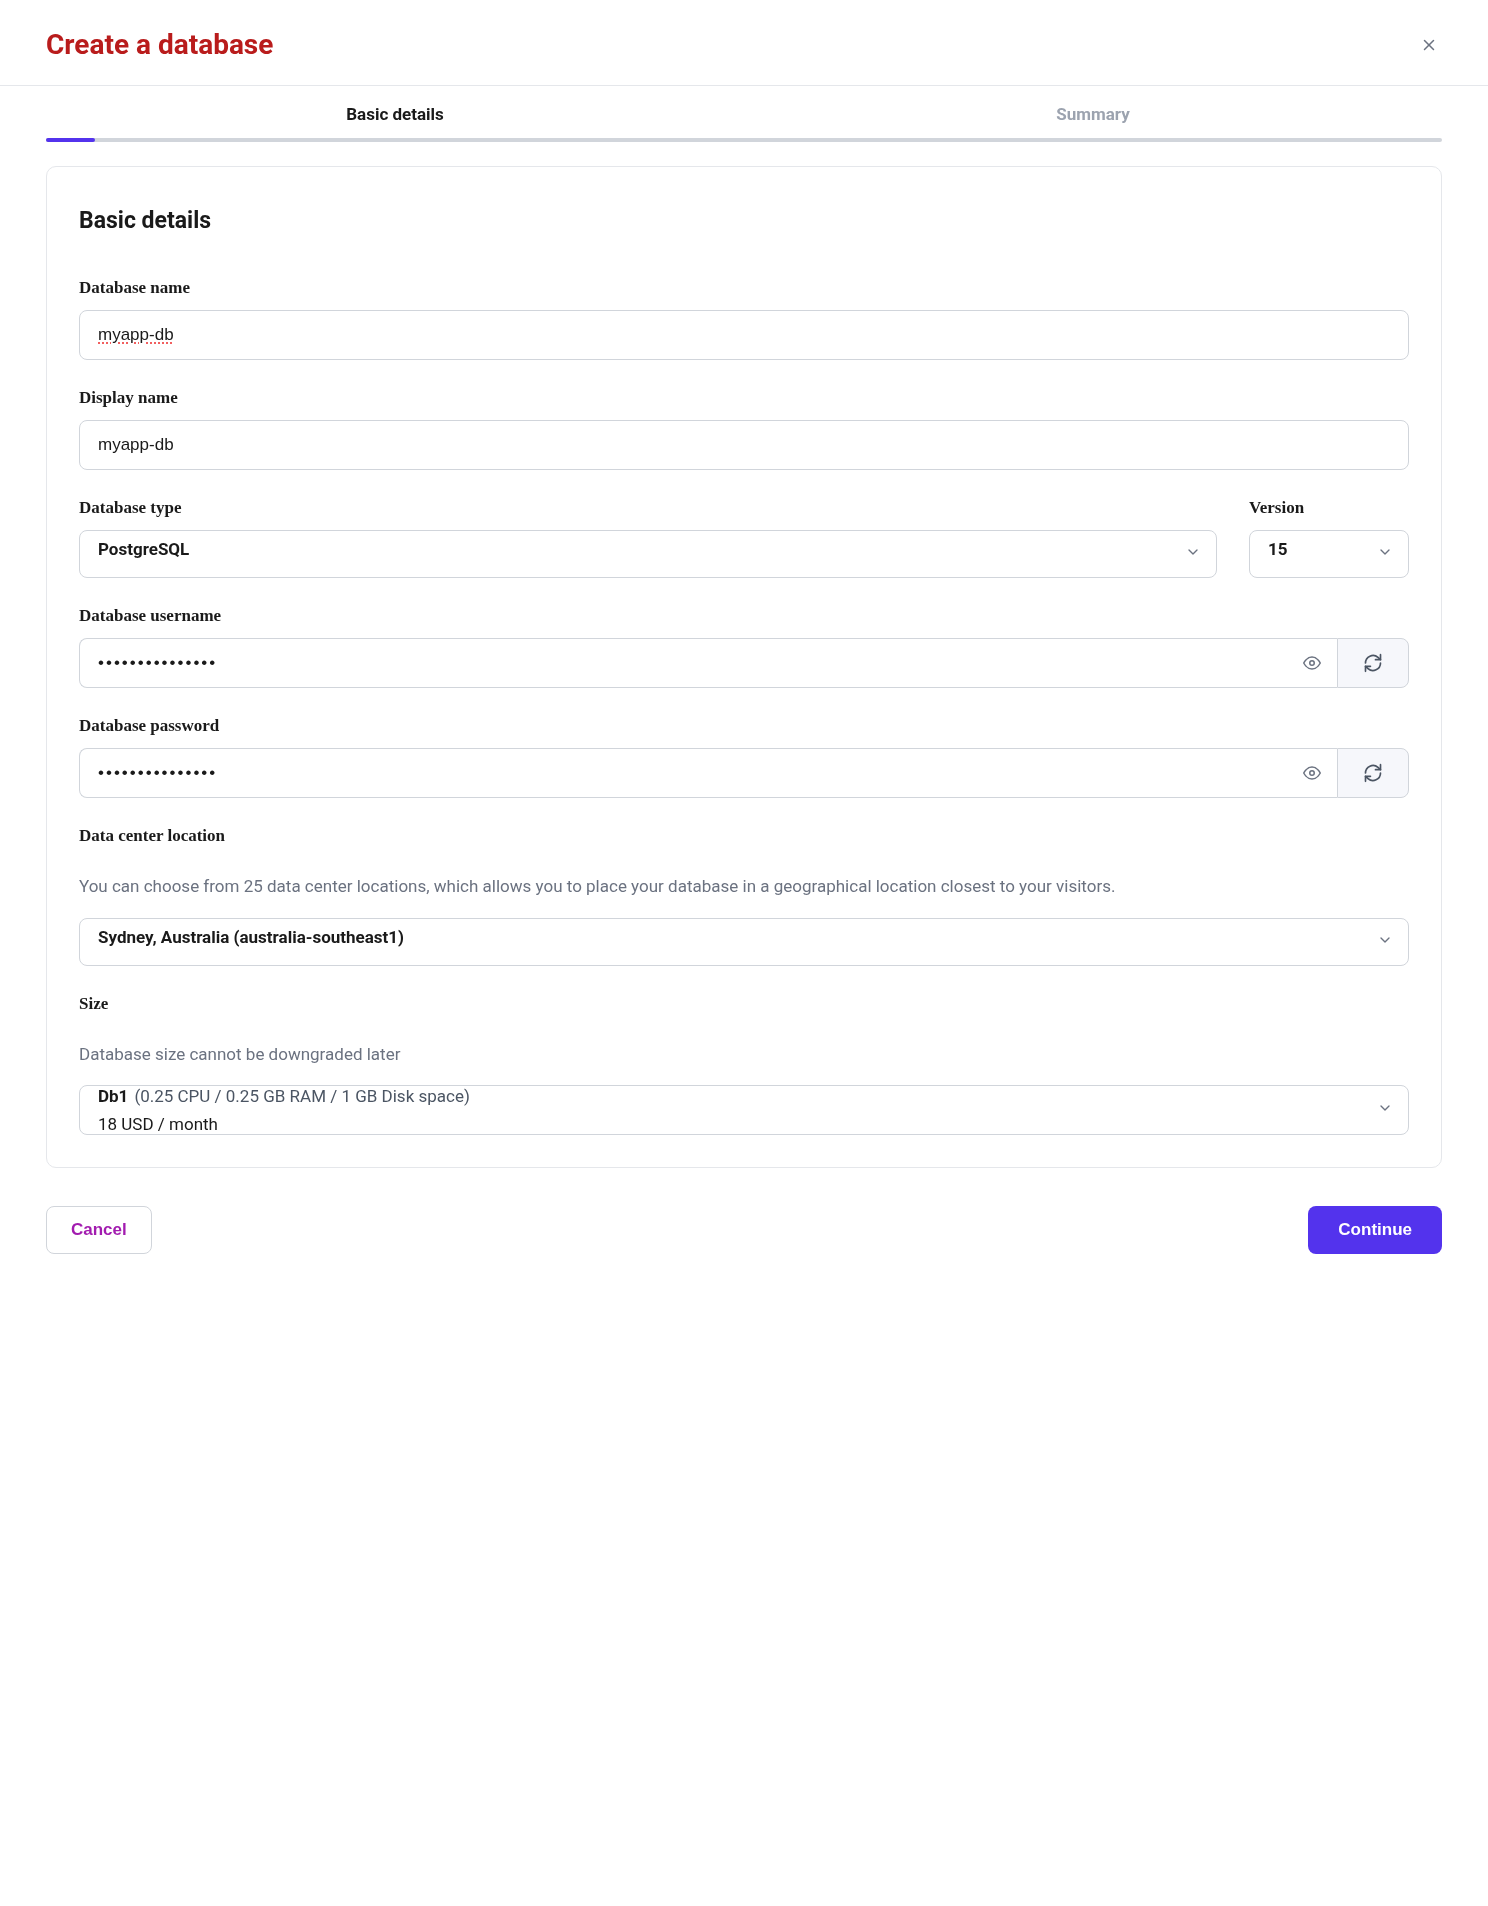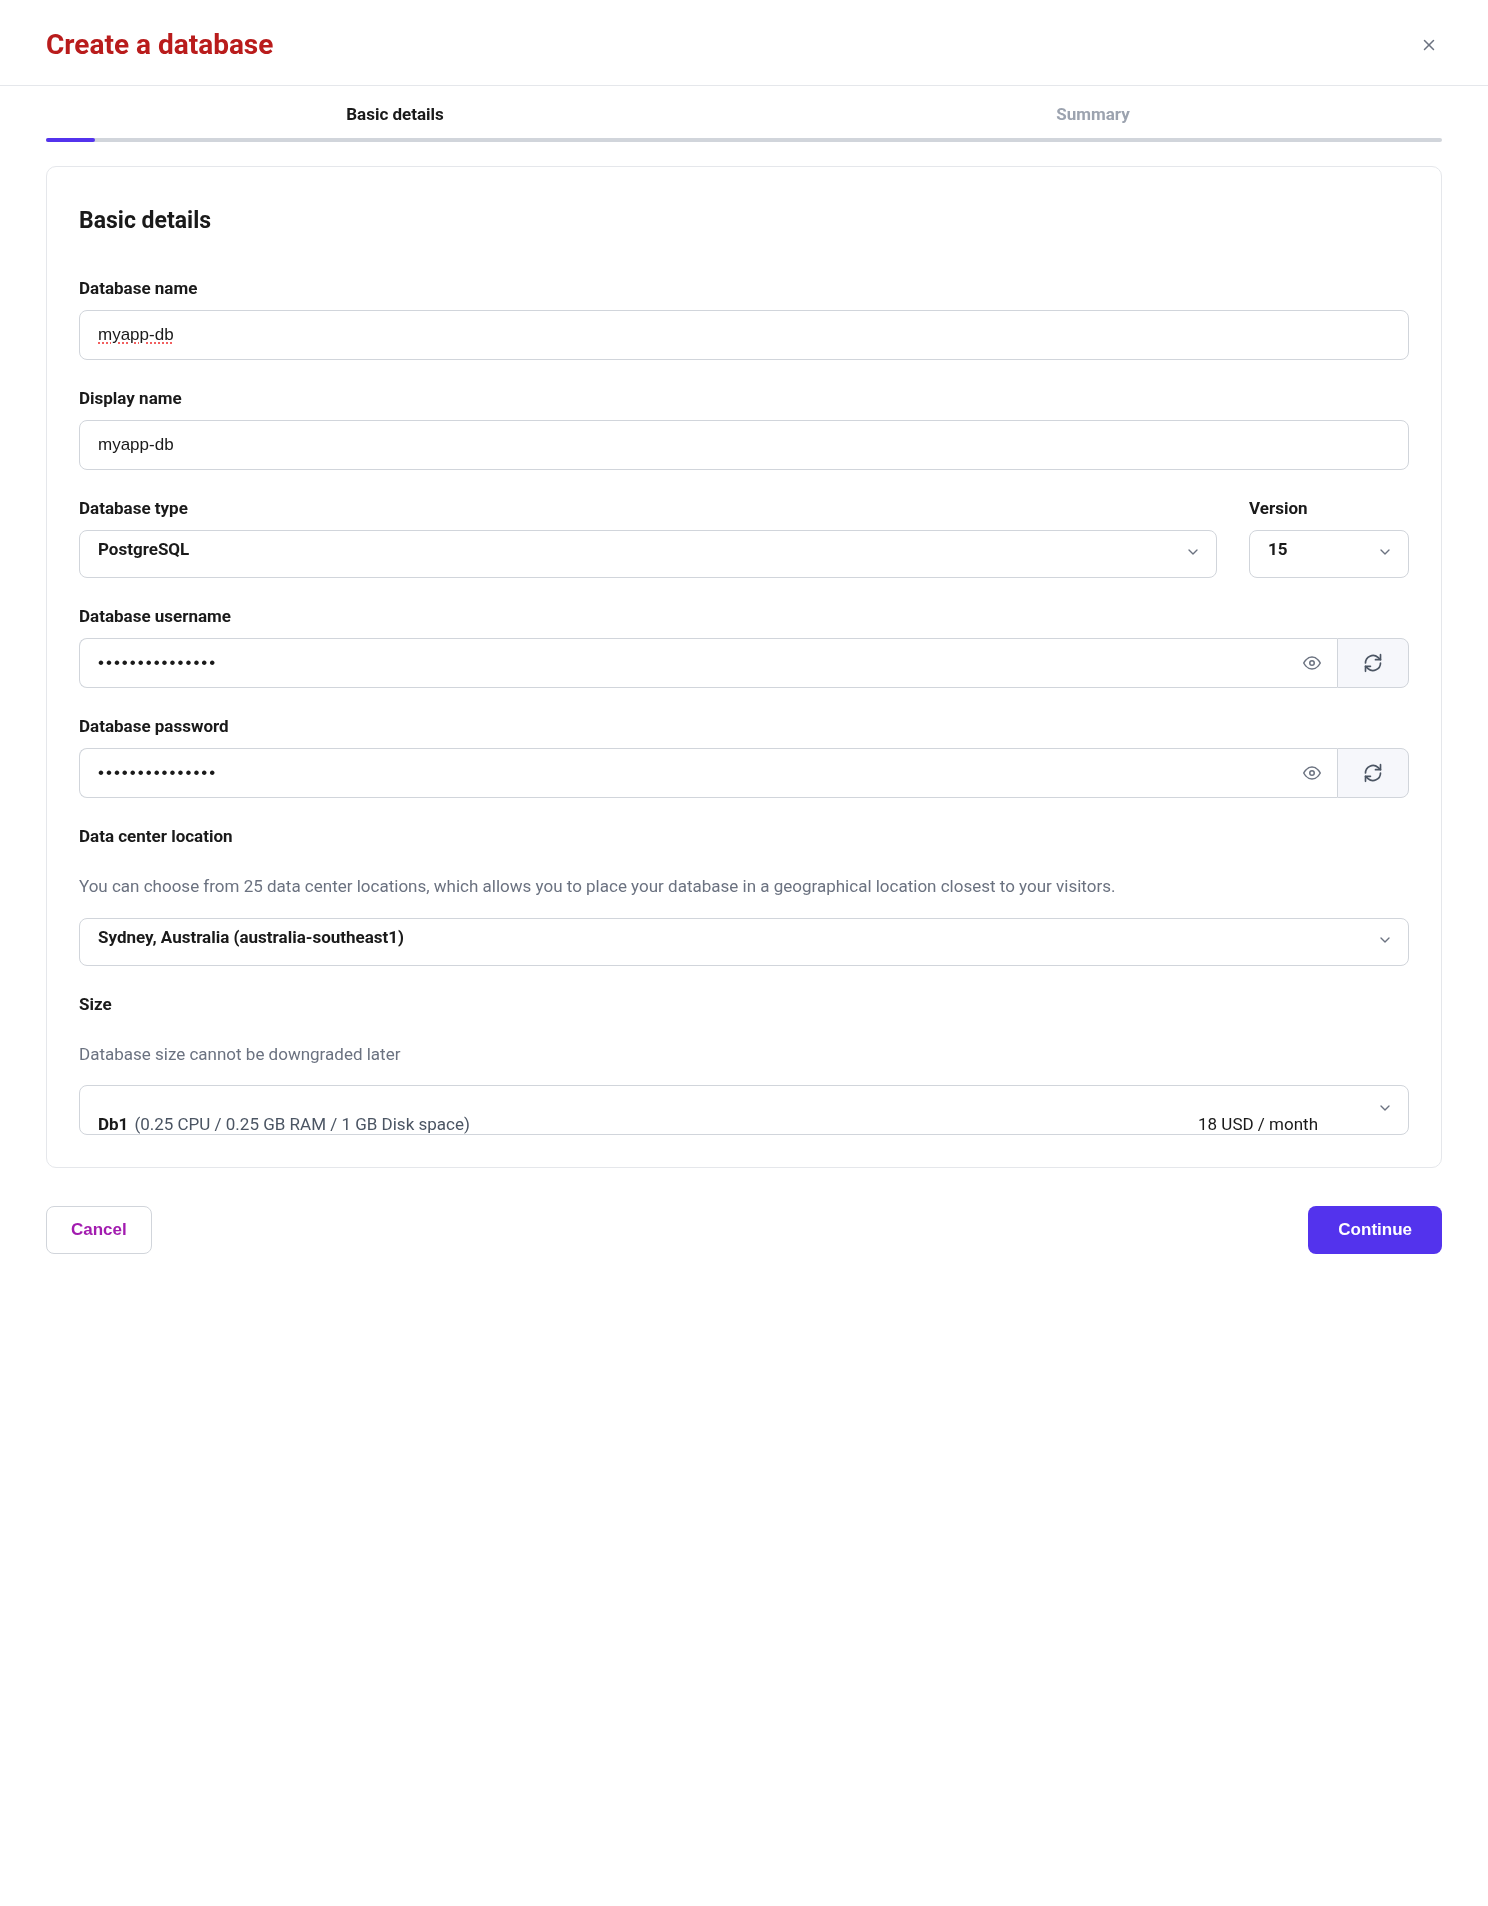--- a/index.html
+++ b/index.html
@@ -83,20 +83,21 @@
     }
     .form-group {
       margin-bottom: 28px;
     }
     .label {
       display: block;
       font-size: 17px;
       font-weight: 700;
       color: #1a1a1a;
       margin-bottom: 12px;
+      font-family: Liberation Serif, serif;
     }
     .help-text {
       font-size: 17px;
       color: #6b7280;
       line-height: 1.5;
       margin-bottom: 18px;
       margin-top: 28px;
     }
     .input {
       width: 100%;
@@ -179,30 +180,31 @@
       background: #f6f7fb;
       cursor: pointer;
       display: flex;
       align-items: center;
       justify-content: center;
       color: #4b5563;
     }
     .size-select {
       width: 100%;
       height: 50px;
-      padding: 0 62px 0 18px;
+      padding: 0 19px 0 18px;
       border: 1px solid #d1d5db;
       border-radius: 8px;
       font-size: 17px;
       background: #fff;
       cursor: pointer;
       display: flex;
-      align-items: flex-end;
+      align-items: flex-start;
       justify-content: space-between;
       position: relative;
+      flex-direction: column;
     }
     .size-left {
       display: flex;
       align-items: baseline;
       gap: 6px;
     }
     .size-name {
       font-weight: 700;
     }
     .size-spec {

